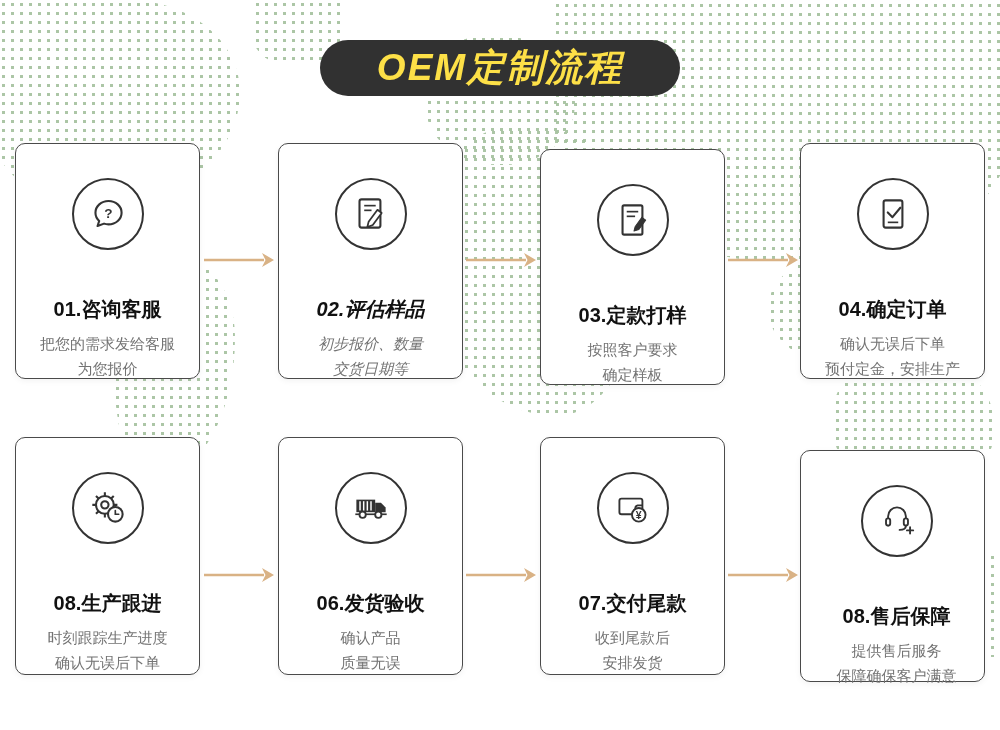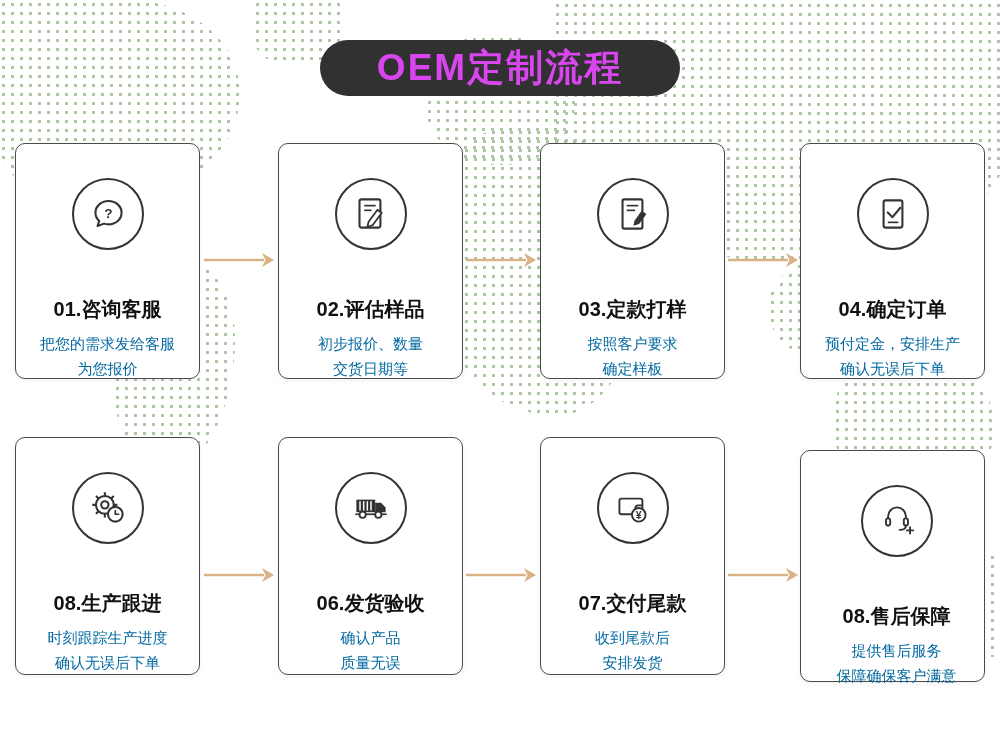--- a/index.html
+++ b/index.html
@@ -8,32 +8,32 @@
 
   
   .dots { position:absolute;
     background-image:radial-gradient(circle,#a8c4a2 1.7px, transparent 1.9px);
     background-size:9px 9px; opacity:.95; z-index:0; }
 
   
   .banner { position:absolute; left:320px; top:40px; width:360px; height:56px;
     background:#313131; border-radius:28px; display:flex; align-items:center;
     justify-content:center; z-index:3; }
-  .banner span { color:#d946ef; font-size:37px; font-weight:bold; letter-spacing:2px; }
+  .banner span { color:#fde047; font-size:37px; font-weight:bold; letter-spacing:2px;font-style:italic; }
 
   
   .card { position:absolute; width:185px; height:236px; background:#fff;
     border:1px solid #4a4a4a; border-radius:10px; display:flex; flex-direction:column;
     align-items:center; padding-top:34px; z-index:2; box-shadow:0 2px 6px rgba(0,0,0,.05); }
   .icon-circle { width:72px; height:72px; border:2px solid #333; border-radius:50%;
     display:flex; align-items:center; justify-content:center; margin-bottom:10px;
     background:#fff; flex:0 0 auto; }
   .icon-circle svg { width:46px; height:46px; }
   .step-title { font-size:20px; font-weight:bold; color:#111; margin-bottom:8px;margin-top:36px; }
-  .step-desc { font-size:15px; color:#0369a1; line-height:25px; text-align:center; }
+  .step-desc { font-size:15px; color:#737373; line-height:25px; text-align:center; }
 
   
   .arrow { position:absolute; width:74px; height:20px; z-index:2; }
 </style>
 </head>
 <body>
 
 <div class="stage">
 
   <div>
@@ -60,37 +60,37 @@
         <text x="22.5" y="25.5" text-anchor="middle" font-size="13" font-weight="700" fill="#333">?</text>
       </svg>
     </div>
     <div class="step-title">01.咨询客服</div>
     <div class="step-desc">
       <div>把您的需求发给客服</div>
       <div>为您报价</div>
     </div>
   </div>
 
-  <div class="card" style="left:278px; top:143px;">
+  <div class="card" style="left:278px; top:143px;font-style:italic;">
     <div class="icon-circle">
       <svg viewBox="0 0 44 44">
         <rect x="11" y="8" width="20" height="27" rx="2" fill="none" stroke="#333" stroke-width="2"></rect>
         <line x1="15.5" y1="14" x2="26.5" y2="14" stroke="#333" stroke-width="1.6"></line>
         <line x1="15.5" y1="18.5" x2="22.5" y2="18.5" stroke="#333" stroke-width="1.6"></line>
         <path d="M18.5 34.5l1.2-5 8.5-11.5 4 3-8.5 11.5-5.2 2z" fill="#fff" stroke="#333" stroke-width="1.7" stroke-linejoin="round"></path>
       </svg>
     </div>
     <div class="step-title">02.评估样品</div>
     <div class="step-desc">
       <div>初步报价、数量</div>
       <div>交货日期等</div>
     </div>
   </div>
 
-  <div class="card" style="left:540px; top:143px;justify-content:space-between;">
+  <div class="card" style="left:540px; top:149px;justify-content:space-between;">
     <div class="icon-circle">
       <svg viewBox="0 0 44 44">
         <rect x="12" y="8" width="19" height="28" rx="1.5" fill="none" stroke="#333" stroke-width="2"></rect>
         <line x1="16" y1="14" x2="27" y2="14" stroke="#333" stroke-width="1.6"></line>
         <line x1="16" y1="18.5" x2="24" y2="18.5" stroke="#333" stroke-width="1.6"></line>
         <path d="M23 32.5l1-4 6.5-9 3.6 2.6-6.5 9-4.6 1.4z" fill="#333" stroke="#333" stroke-linejoin="round"></path>
       </svg>
     </div>
     <div class="step-title">03.定款打样</div>
     <div class="step-desc">
@@ -102,22 +102,22 @@
   <div class="card" style="left:800px; top:143px;">
     <div class="icon-circle">
       <svg viewBox="0 0 44 44">
         <rect x="13" y="9" width="18" height="26" rx="2" fill="none" stroke="#333" stroke-width="2"></rect>
         <path d="M17 20.5l4.5 4.5 7.5-9" fill="none" stroke="#333" stroke-width="2" stroke-linecap="round" stroke-linejoin="round"></path>
         <line x1="17" y1="30" x2="27" y2="30" stroke="#333" stroke-width="1.6"></line>
       </svg>
     </div>
     <div class="step-title">04.确定订单</div>
     <div class="step-desc">
+      <div>确认无误后下单</div>
       <div>预付定金，安排生产</div>
-      <div>确认无误后下单</div>
     </div>
   </div>
 
   <div class="card" style="left:15px; top:437px; height:238px;">
     <div class="icon-circle">
       <svg viewBox="0 0 44 44">
         <g fill="none" stroke="#333" stroke-width="2">
           <circle cx="19" cy="19" r="8.5"></circle>
           <circle cx="19" cy="19" r="3.5"></circle>
           <path d="M19 10.5V7 M19 27.5V31 M10.5 19H7 M27.5 19H31 M13 13l-2.5-2.5 M25 25l2.5 2.5 M25 13l2.5-2.5 M13 25l-2.5 2.5"></path>

